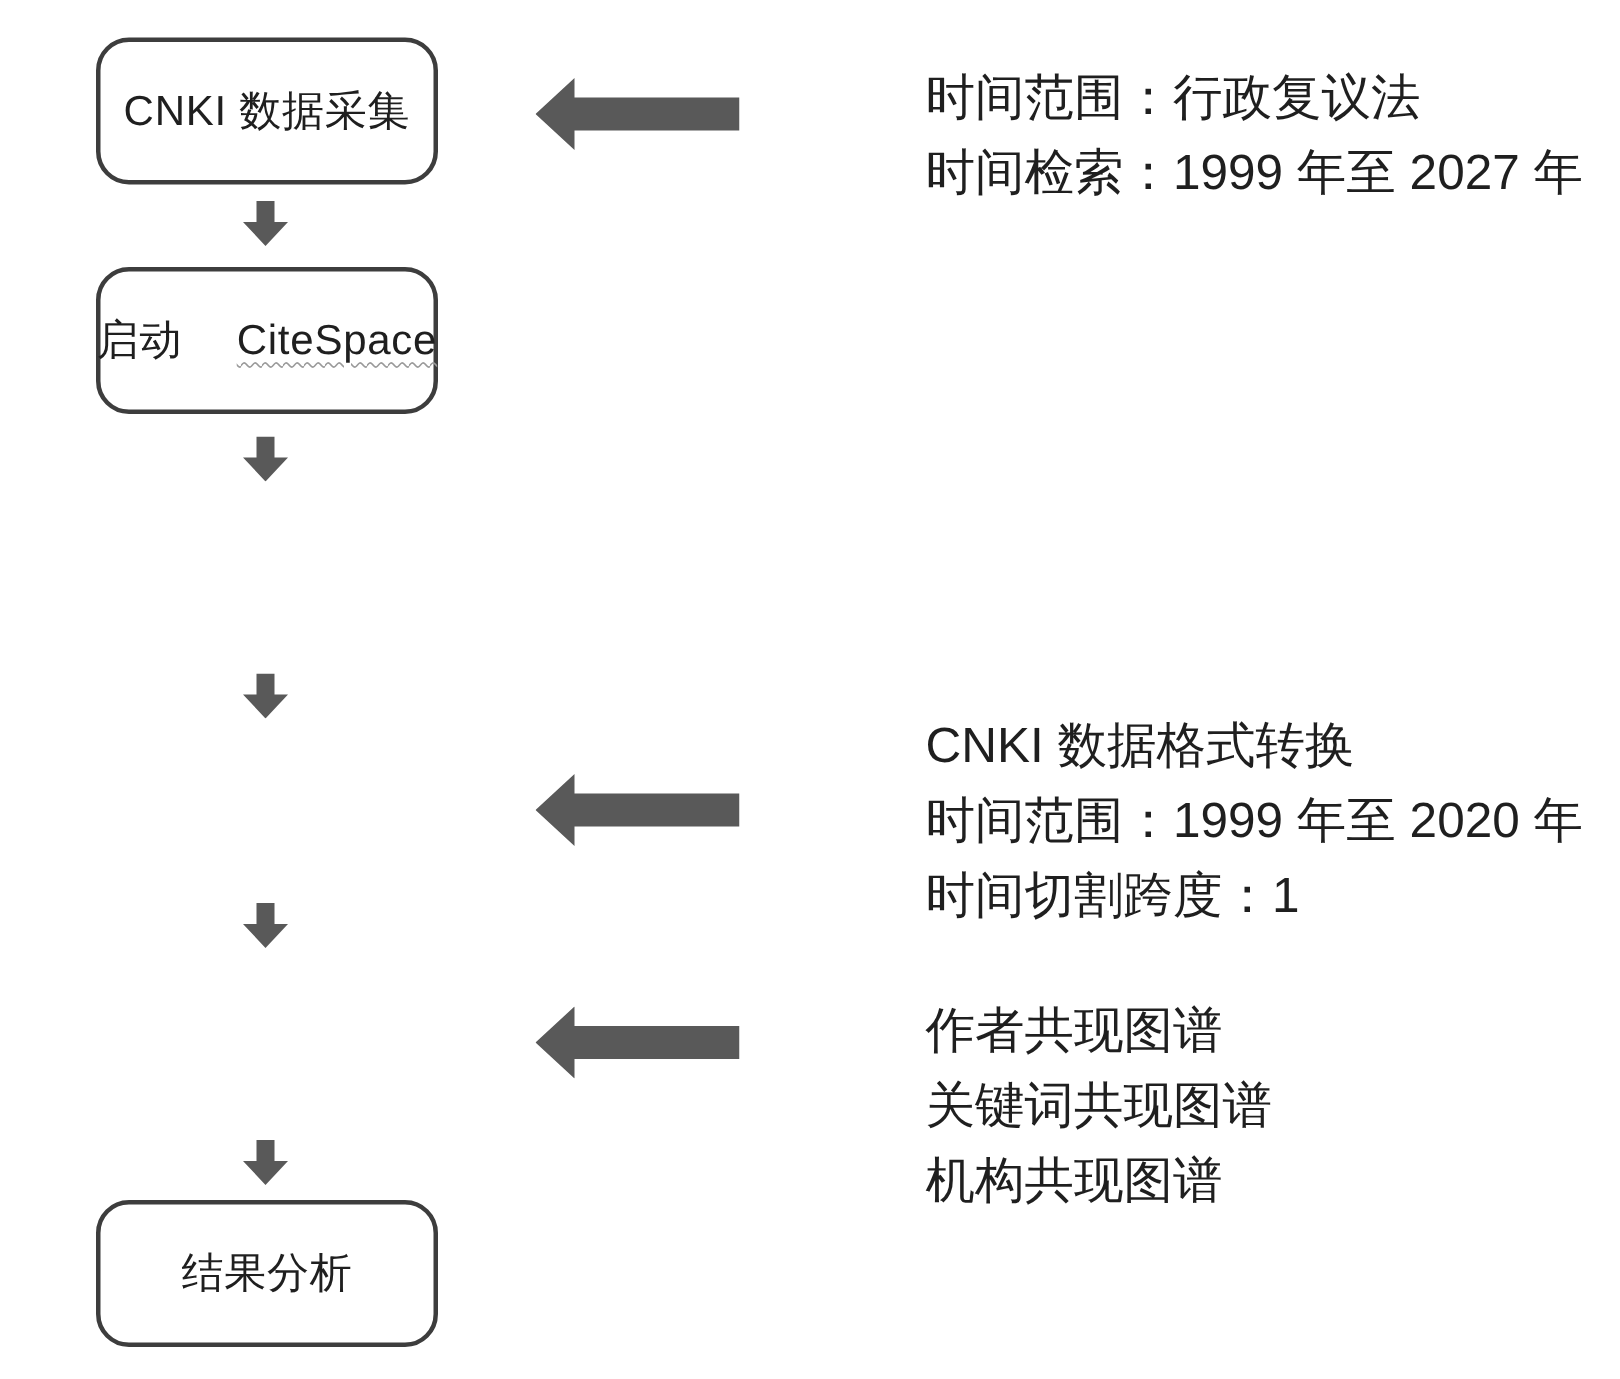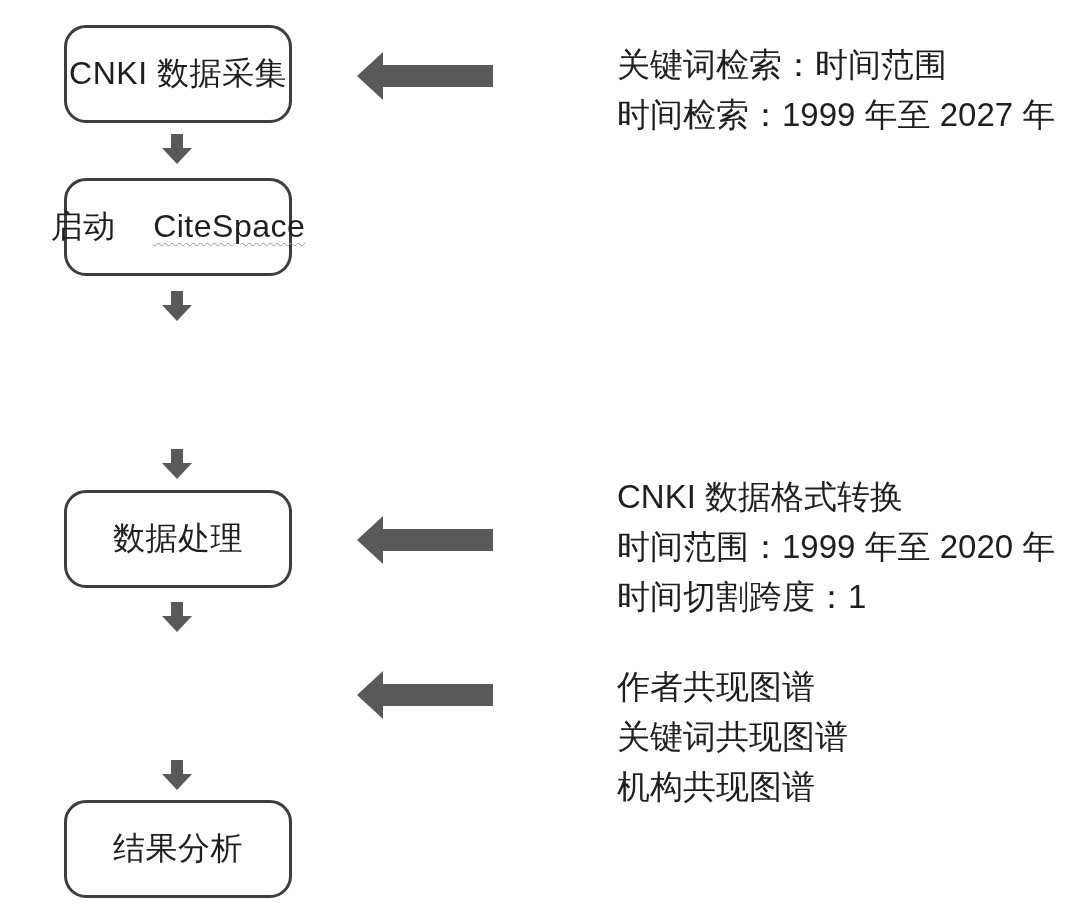--- a/index.html
+++ b/index.html
@@ -20,21 +20,21 @@
     left: 64px;
     width: 228px;
     height: 98px;
     box-sizing: border-box;
     border: 3px solid #3d3d3d;
     border-radius: 22px;
     background: #ffffff;
     display: flex;
     align-items: center;
     justify-content: center;
-    font-size: 32px;
+    font-size: 28px;
     color: #1f1f1f;
     letter-spacing: 0.5px;
     white-space: nowrap;
   }
   .node .squiggle {
     text-decoration: underline;
     text-decoration-style: wavy;
     text-decoration-color: #9a9a9a;
     text-decoration-thickness: 1px;
     text-underline-offset: 5px;
@@ -70,23 +70,20 @@
 
   <div class="node" style="top:25px">
     <span>CNKI 数据采集</span>
   </div>
 
   <div class="node" style="top:178px">
     <span><span>启动 </span><span class="squiggle">CiteSpace</span></span>
   </div>
 
 
-  <div class="node" style="top:490px">
-    <span>数据处理</span>
-  </div>
 
 
   <div class="node" style="top:800px">
     <span>结果分析</span>
   </div>
 
   <svg class="down-arrow" style="top:134px" viewBox="0 0 30 30" aria-hidden="true">
     <polygon class="arrow-fill" points="9,0 21,0 21,14 30,14 15,30 0,14 9,14"></polygon>
   </svg>
   <svg class="down-arrow" style="top:291px" viewBox="0 0 30 30" aria-hidden="true">
@@ -106,21 +103,21 @@
     <polygon class="arrow-fill" points="0,24 26,0 26,13 136,13 136,35 26,35 26,48"></polygon>
   </svg>
   <svg class="left-arrow" style="top:516px" viewBox="0 0 136 48" aria-hidden="true">
     <polygon class="arrow-fill" points="0,24 26,0 26,13 136,13 136,35 26,35 26,48"></polygon>
   </svg>
   <svg class="left-arrow" style="top:671px" viewBox="0 0 136 48" aria-hidden="true">
     <polygon class="arrow-fill" points="0,24 26,0 26,13 136,13 136,35 26,35 26,48"></polygon>
   </svg>
 
   <div class="annotation" style="top:40px">
-    <div class="line">关键词检索：时间范围</div>
+    <div class="line">时间范围：行政复议法</div>
     <div class="line">时间检索：1999 年至 2027 年</div>
   </div>
 
   <div class="annotation" style="top:472px">
     <div class="line">CNKI 数据格式转换</div>
     <div class="line">时间范围：1999 年至 2020 年</div>
     <div class="line">时间切割跨度：1</div>
   </div>
 
   <div class="annotation" style="top:662px">

